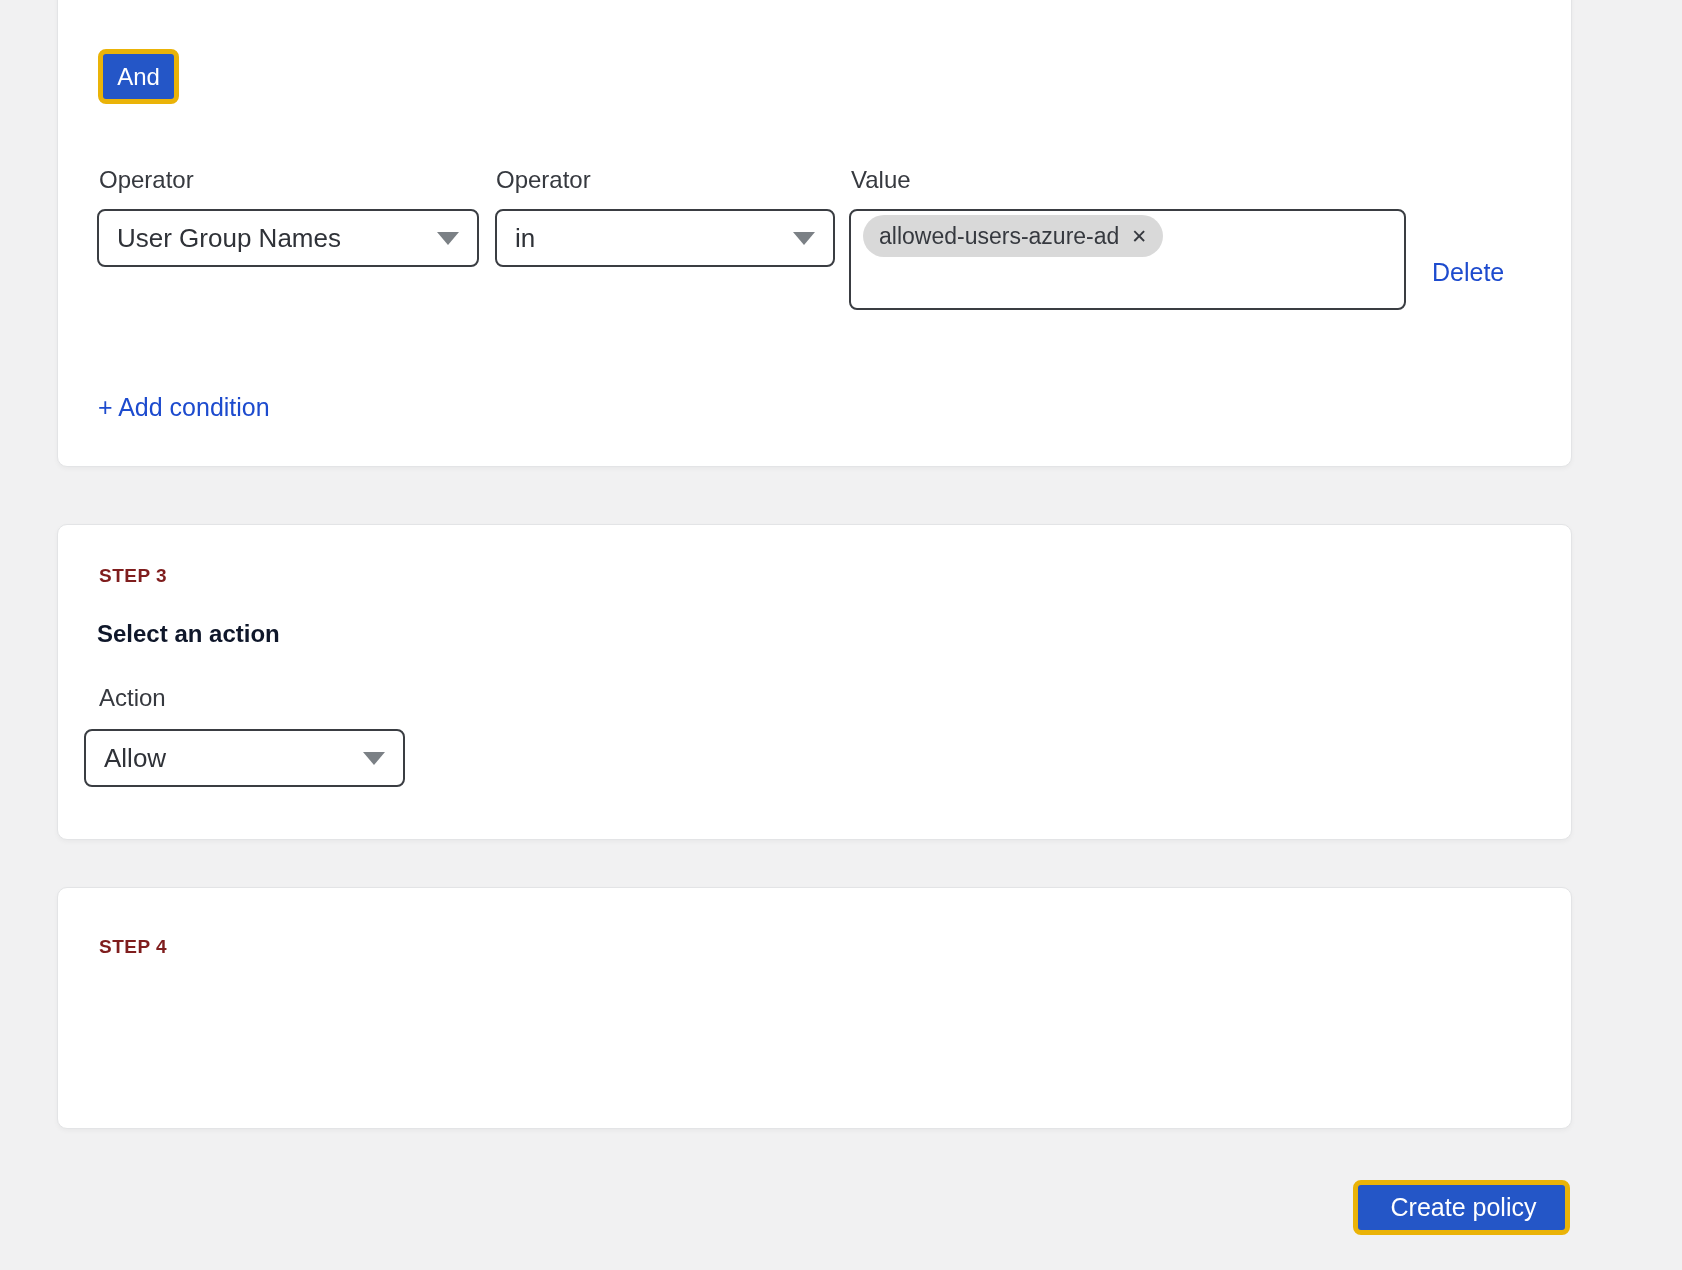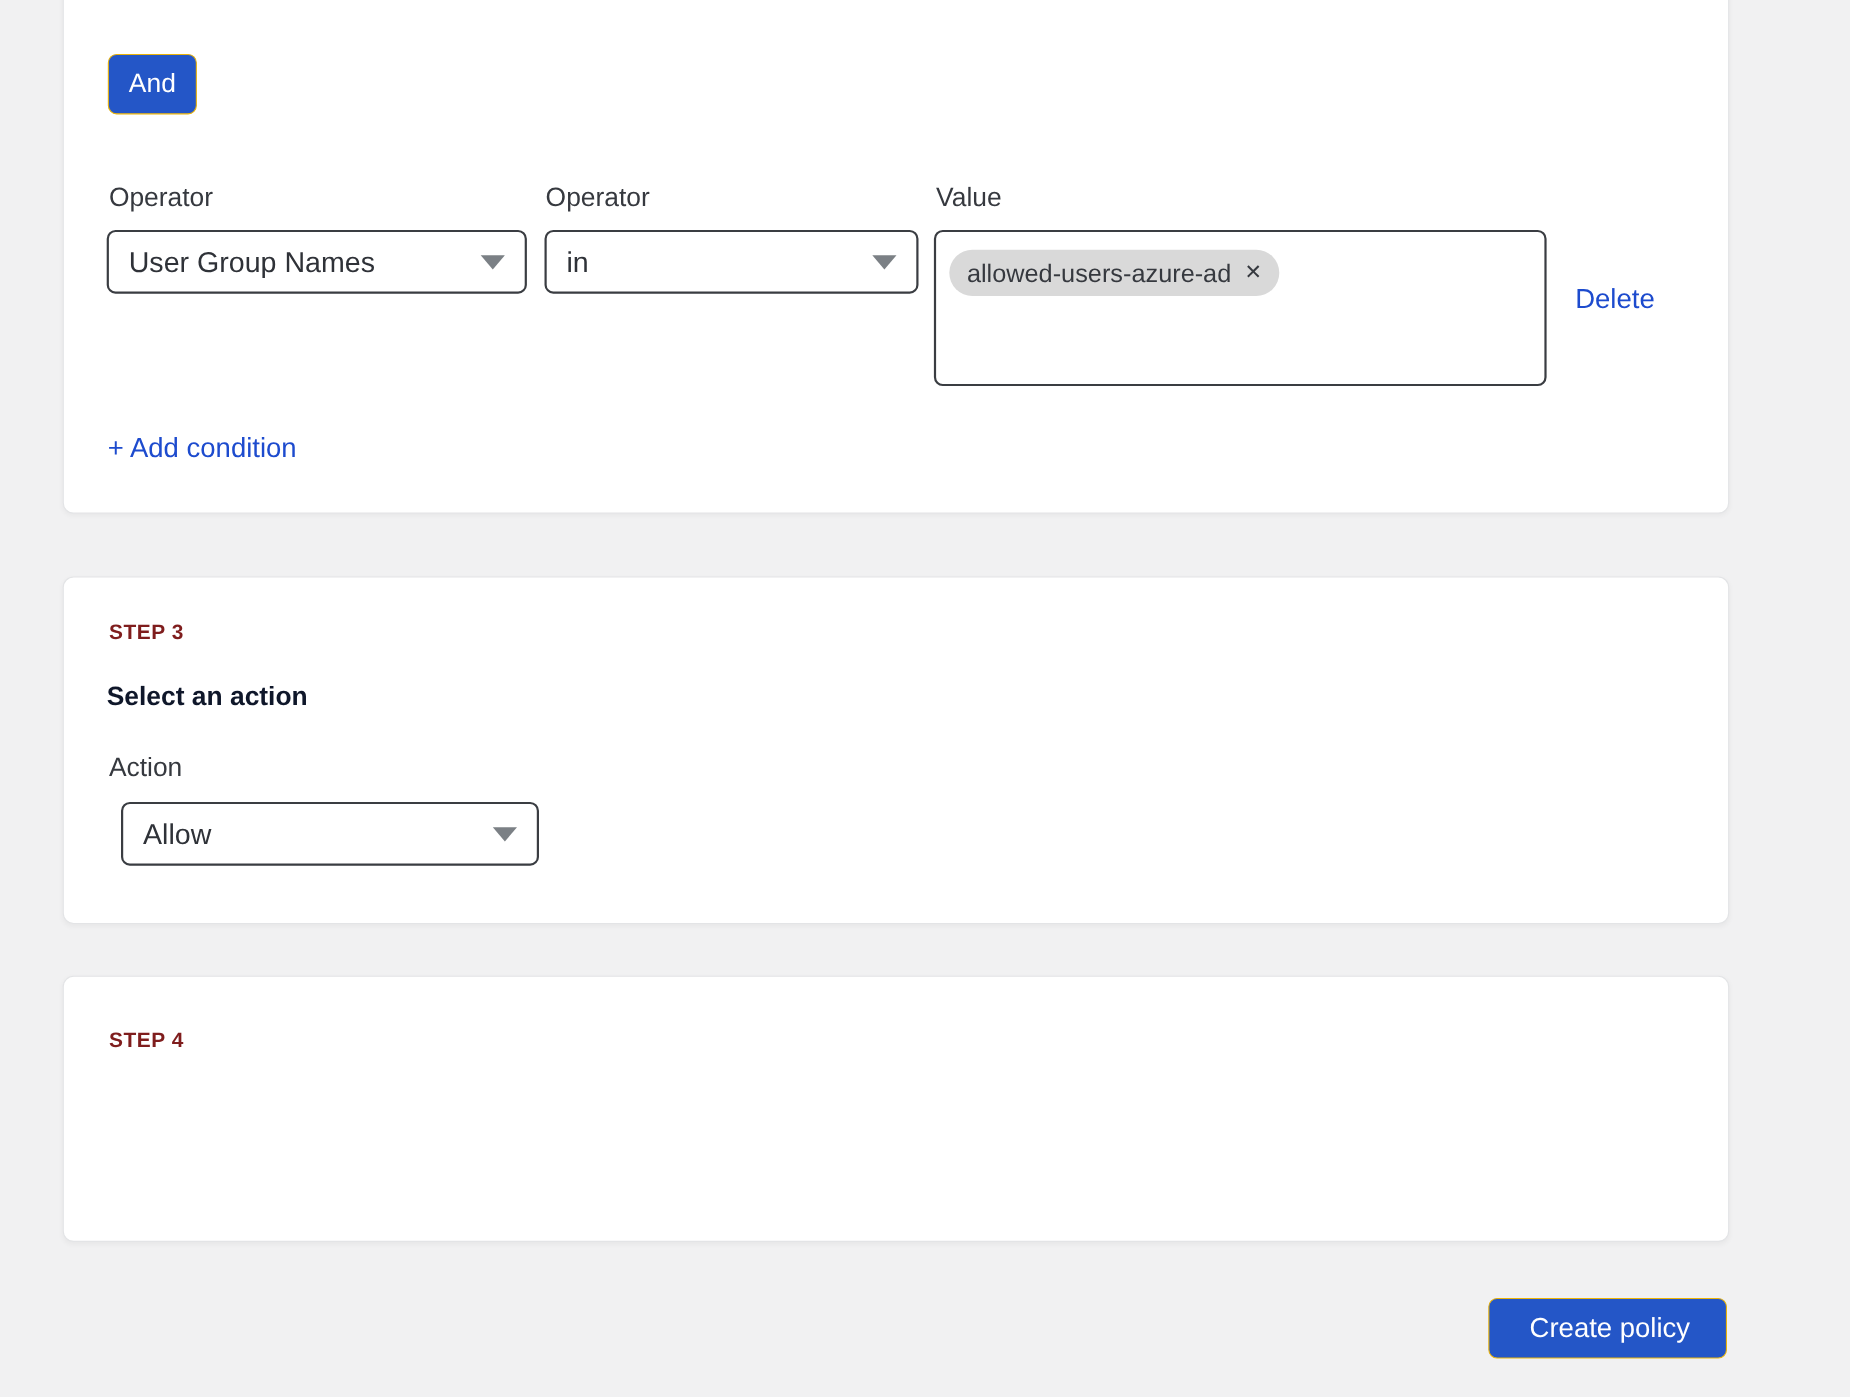--- a/index.html
+++ b/index.html
@@ -6,41 +6,41 @@
   body{background:#f1f1f2;font-family:"Liberation Sans","DejaVu Sans",sans-serif;}
   .screen{position:relative;width:1682px;height:1270px;background:#f1f1f2;overflow:hidden;
           color:#36393f;-webkit-font-smoothing:antialiased;}
   .card{position:absolute;left:57px;width:1513px;background:#ffffff;border:1px solid #e3e4e6;
         border-radius:10px;box-shadow:0 2px 5px rgba(0,0,0,0.04);}
   .card-1{top:-26px;height:491px;}
   .card-2{top:524px;height:314px;}
   .card-3{top:887px;height:240px;}
 
   .btn{display:flex;align-items:center;justify-content:center;background:#2456c7;color:#ffffff;
-       border:1px solid #eab308;border-radius:8px;cursor:pointer;box-sizing:border-box;}
+       border:5px solid #eab308;border-radius:8px;cursor:pointer;box-sizing:border-box;}
   .btn-and{position:absolute;left:40px;top:74px;width:81px;height:55px;font-size:24px;}
   .btn-create{position:absolute;left:1353px;top:1180px;width:217px;height:55px;font-size:25px;padding-left:10px;}
 
   .field-label{position:absolute;font-size:24px;color:#36393f;line-height:26px;}
   .lbl-selector{left:41px;top:192px;}
   .lbl-operator{left:438px;top:192px;}
   .lbl-value{left:793px;top:192px;}
 
   .select{position:absolute;height:58px;box-sizing:border-box;border:2px solid #3a3d42;
           border-radius:8px;background:#ffffff;display:flex;align-items:center;
           padding:0 18px;font-size:26px;color:#2f3238;cursor:pointer;}
   .sel-selector{left:39px;top:234px;width:382px;}
   .sel-operator{left:437px;top:234px;width:340px;}
-  .sel-action{left:52px;top:204px;width:380px;}
+  .sel-action{left:26px;top:204px;width:321px;}
   .select .value-text{flex:1 1 auto;white-space:nowrap;overflow:hidden;}
   .chevron{width:0;height:0;border-left:11px solid transparent;border-right:11px solid transparent;
            border-top:13px solid #7b8085;margin-left:12px;flex:0 0 auto;}
 
-  .value-box{position:absolute;left:791px;top:234px;width:557px;height:142px;box-sizing:border-box;
-             border:2px solid #3a3d42;border-radius:8px;background:#ffffff;padding:16px 12px;
+  .value-box{position:absolute;left:791px;top:234px;width:557px;height:101px;box-sizing:border-box;
+             border:2px solid #3a3d42;border-radius:8px;background:#ffffff;padding:4px 12px;
              cursor:text;}
   .tag{display:inline-flex;align-items:center;background:#d9d9d9;border-radius:22px;height:42px;
        padding:0 16px;font-size:23px;color:#36393f;max-width:100%;box-sizing:border-box;}
   .tag .tag-x{margin-left:12px;font-size:19px;font-weight:bold;color:#36393f;cursor:pointer;line-height:1;}
 
   .link{color:#1d4bce;font-size:25px;cursor:pointer;text-decoration:none;background:none;border:none;
         padding:0;font-family:Liberation Sans, sans-serif;}
   .link-delete{position:absolute;left:1374px;top:283px;}
   .link-add{position:absolute;left:40px;top:418px;}
 

